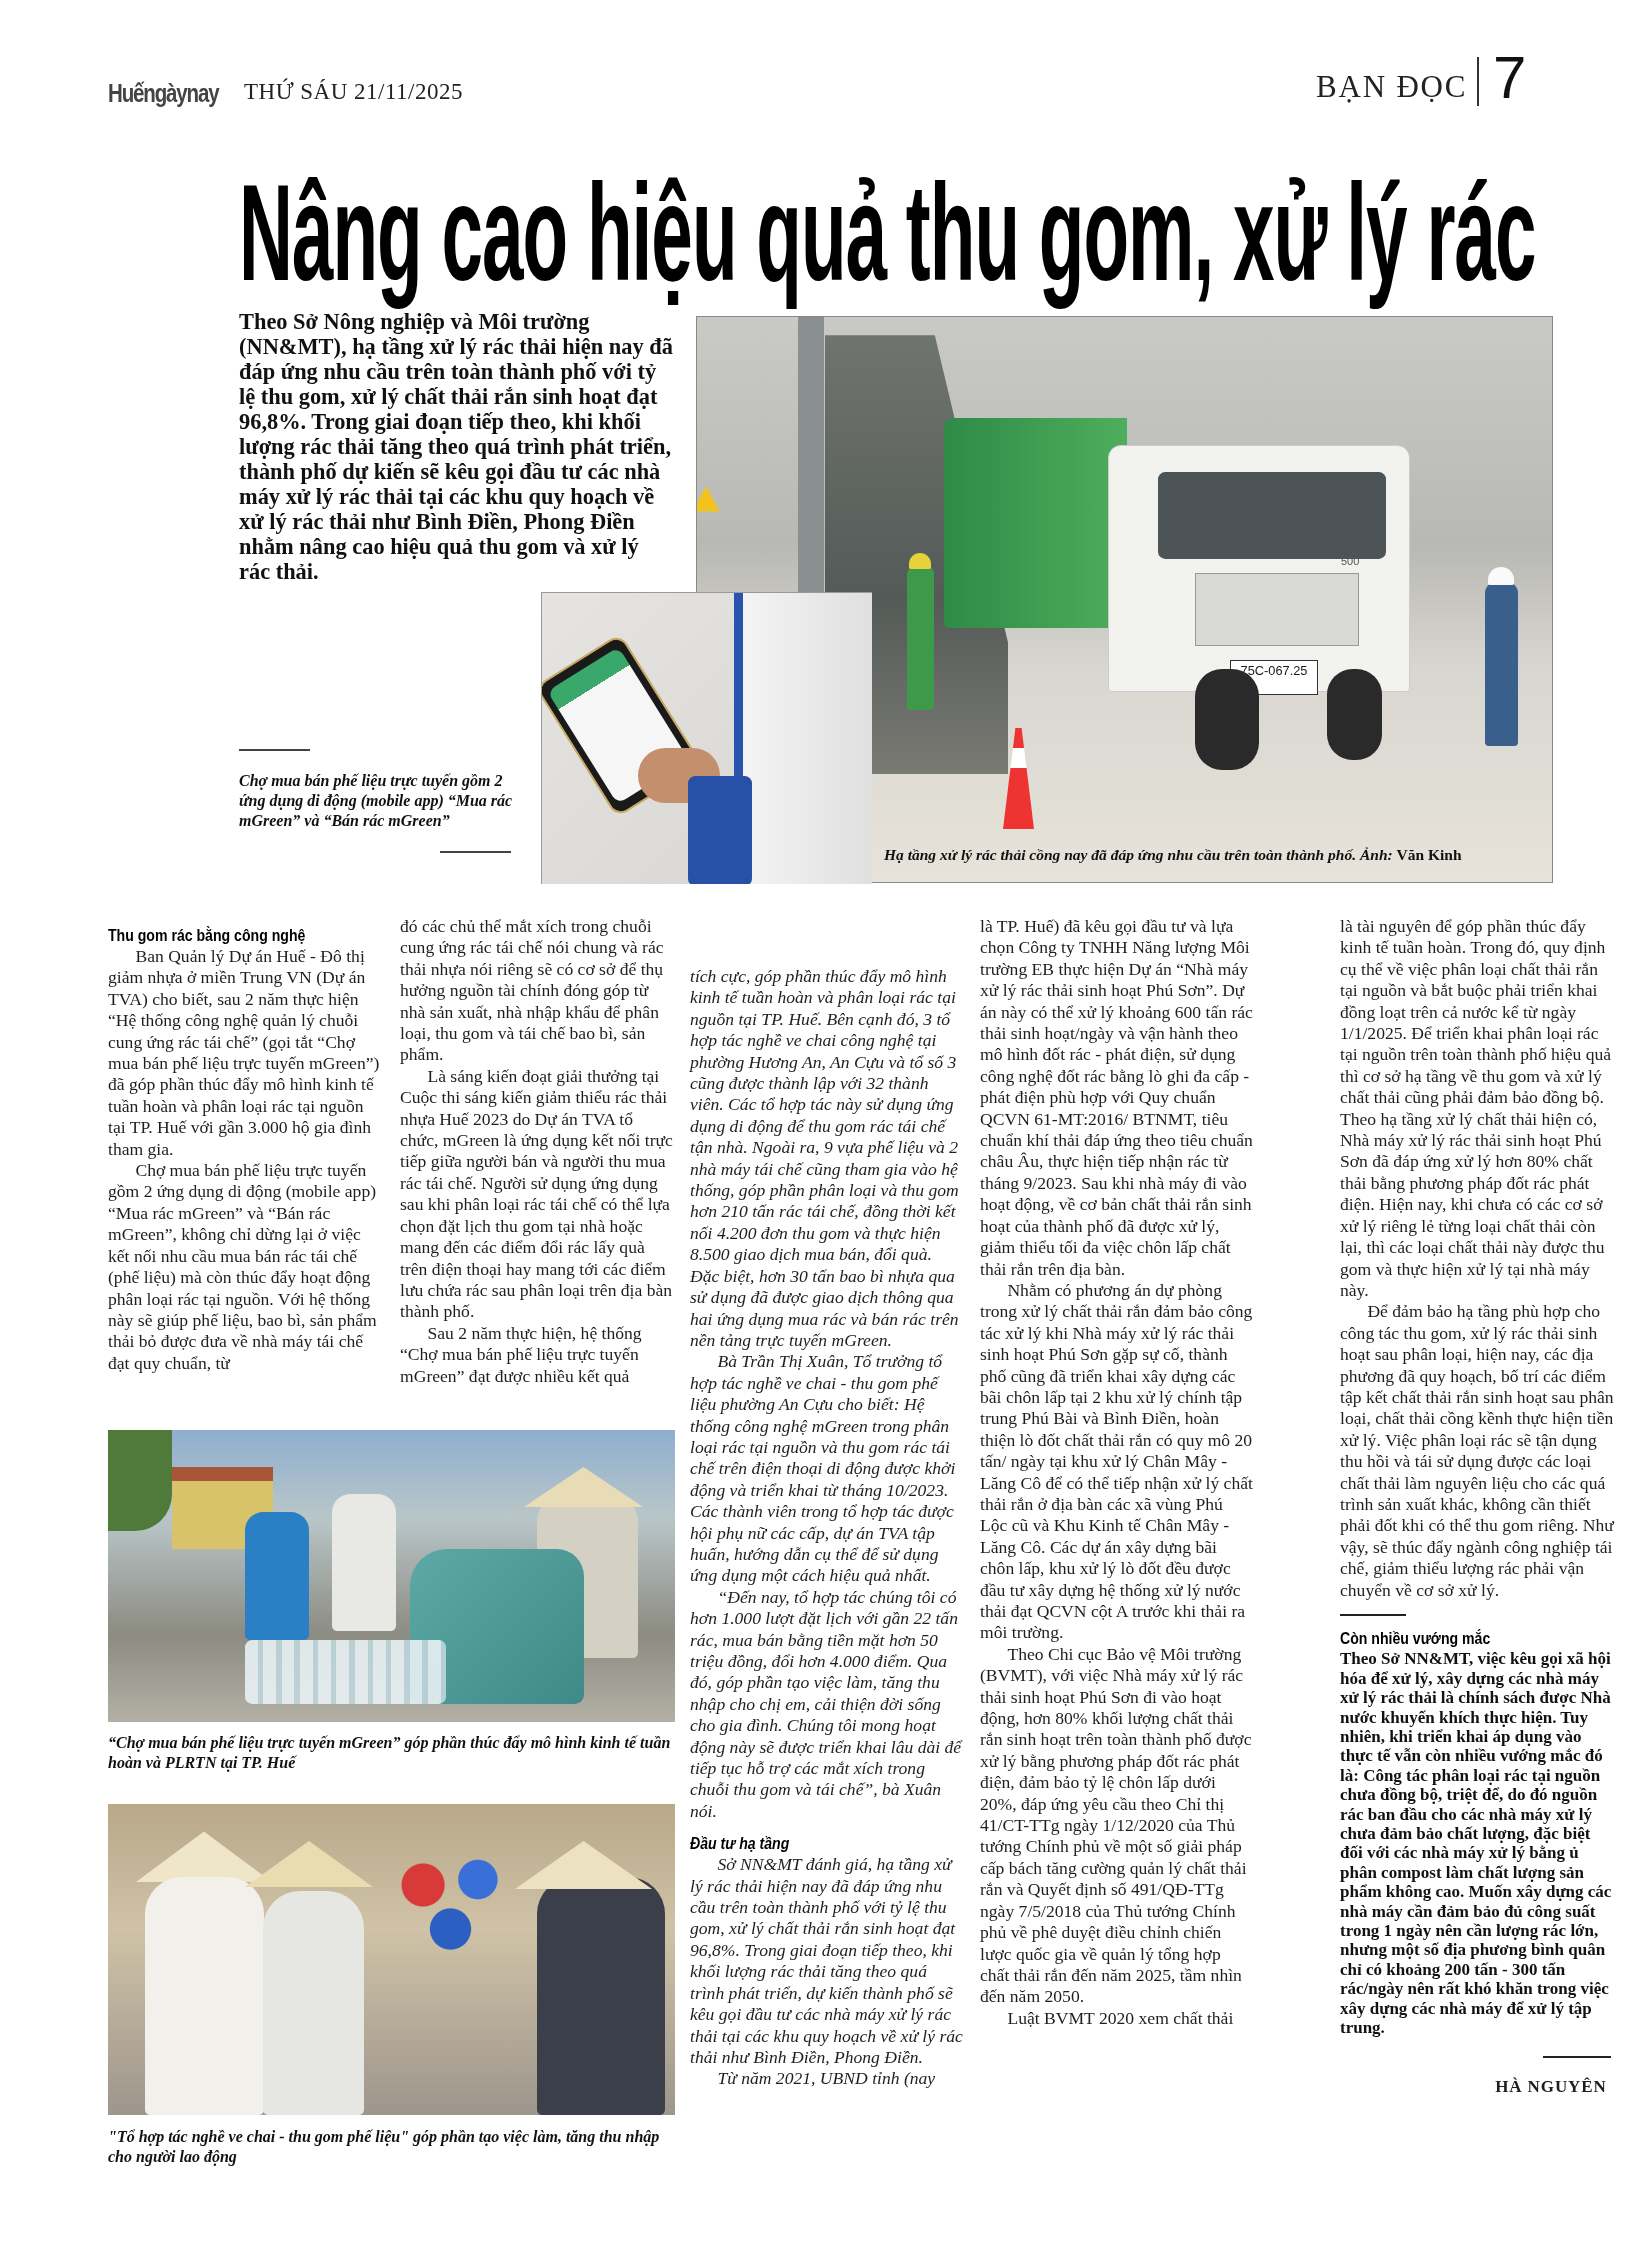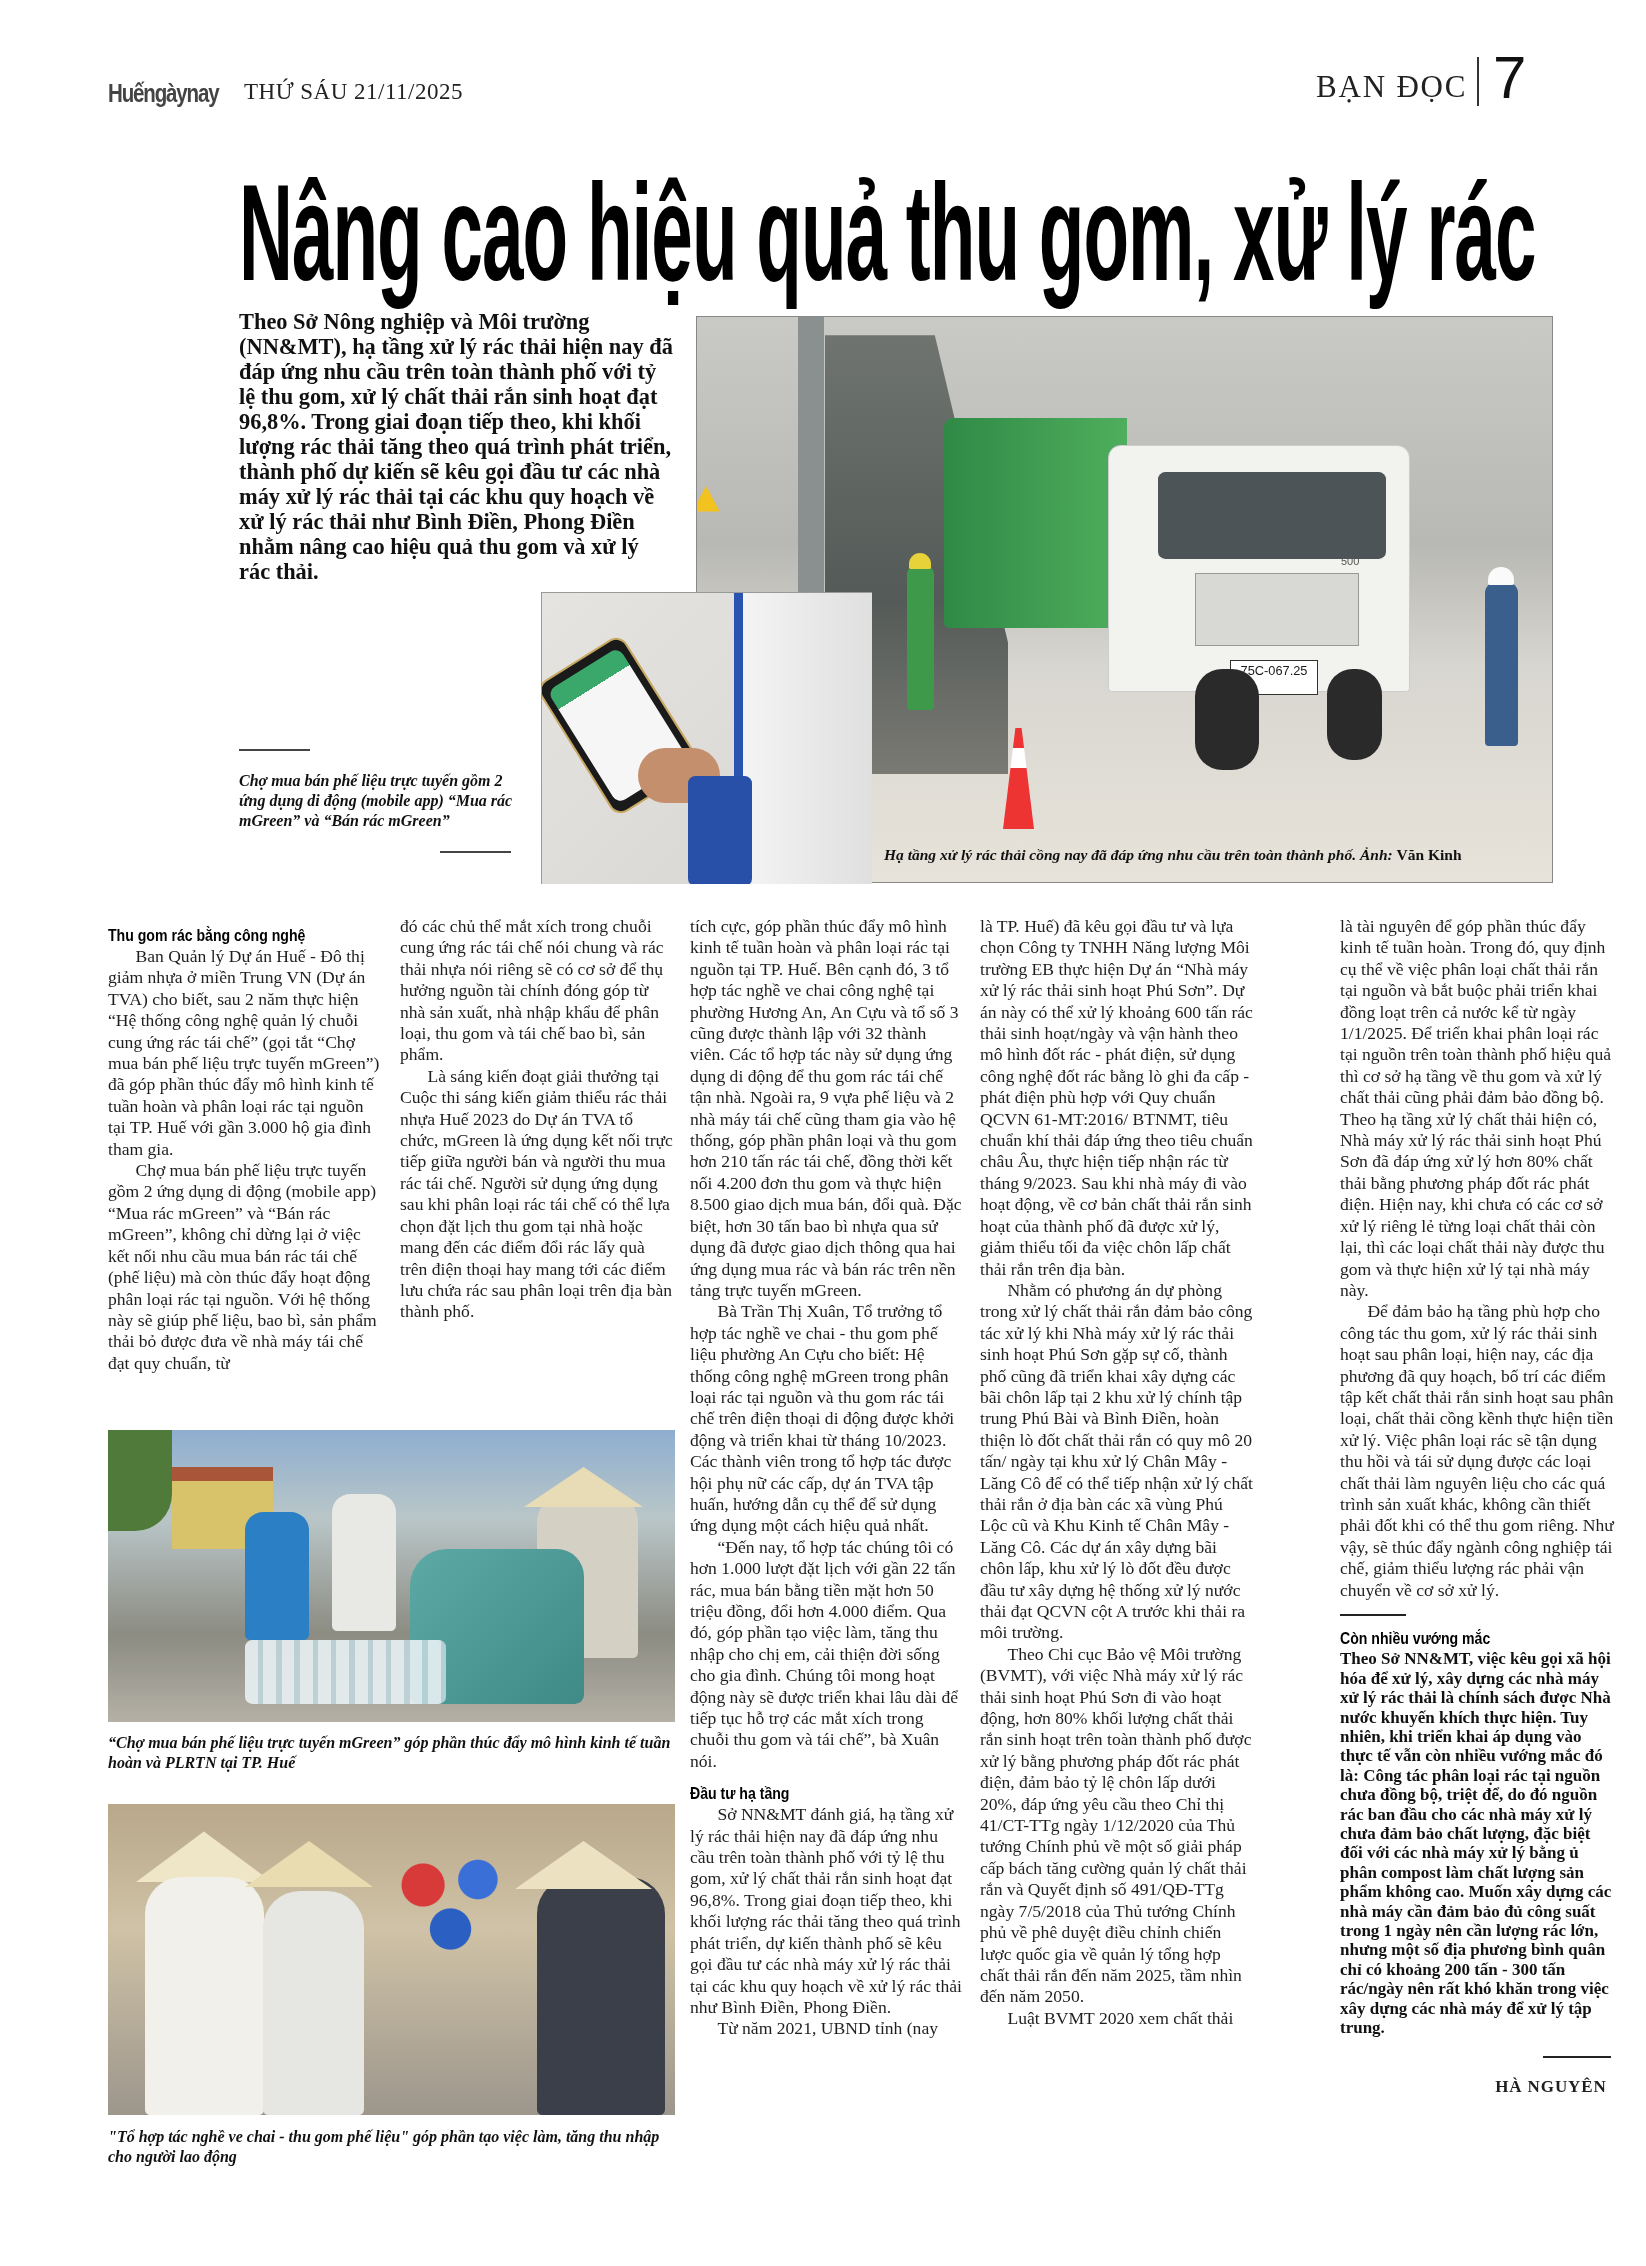--- a/index.html
+++ b/index.html
@@ -32,21 +32,21 @@
   .caption-phone-box .rule-bot { width: 71px; height: 1.8px; background: #444; margin: 20px 0 0 201px; }
   .caption-market { left: 108px; top: 1733px; width: 567px; font-weight: bold; line-height: 20px; }
   .caption-ladies { left: 108px; top: 2127px; width: 567px; font-weight: bold; line-height: 20px; }
 
   .col { position: absolute; font-size: 17.6px; line-height: 21.4px; color: #1e1e1e; text-align: left; }
   .col p { text-indent: 27.4px; }
   .col p.noindent { text-indent: 0; }
   .col h3 { font-family: "Liberation Sans", sans-serif; font-weight: bold; font-size: 16.4px; line-height: 21px; color: #000; transform: scaleX(0.86); transform-origin: left; white-space: nowrap; }
   .col1 { left: 108px; top: 925px; width: 274px; }
   .col2 { left: 400px; top: 916px; width: 274px; }
-  .col3 { left: 690px; top: 916px; width: 274px; }
+  .col3 { left: 690px; top: 966px; width: 274px; font-style: italic; }
   .col4 { left: 980px; top: 916px; width: 274px; }
   .col5 { left: 1340px; top: 916px; width: 274px; }
 
   .sidebar-rule { width: 66px; height: 1.8px; background: #222; margin: 12.8px 0 12.8px 0; }
   .box-body { font-weight: bold; font-size: 17px; line-height: 19.4px; color: #111; }
   .byline-rule { width: 68px; height: 1.8px; background: #222; margin: 18.3px 0 0 203px; }
   .byline { font-weight: bold; font-size: 17px; letter-spacing: 0.9px; text-align: right; margin-top: 18.3px; padding-right: 7.3px; }
 </style>
 </head>
 <body>
@@ -96,20 +96,21 @@
 
 <div class="col col1">
   <h3>Thu gom rác bằng công nghệ</h3>
   <p>Ban Quản lý Dự án Huế - Đô thị giảm nhựa ở miền Trung VN (Dự án TVA) cho biết, sau 2 năm thực hiện “Hệ thống công nghệ quản lý chuỗi cung ứng rác tái chế” (gọi tắt “Chợ mua bán phế liệu trực tuyến mGreen”) đã góp phần thúc đẩy mô hình kinh tế tuần hoàn và phân loại rác tại nguồn tại TP. Huế với gần 3.000 hộ gia đình tham gia.</p>
   <p>Chợ mua bán phế liệu trực tuyến gồm 2 ứng dụng di động (mobile app) “Mua rác mGreen” và “Bán rác mGreen”, không chỉ dừng lại ở việc kết nối nhu cầu mua bán rác tái chế (phế liệu) mà còn thúc đẩy hoạt động phân loại rác tại nguồn. Với hệ thống này sẽ giúp phế liệu, bao bì, sản phẩm thải bỏ được đưa về nhà máy tái chế đạt quy chuẩn, từ</p>
 </div>
 
 <div class="col col2">
   <p class="noindent">đó các chủ thể mắt xích trong chuỗi cung ứng rác tái chế nói chung và rác thải nhựa nói riêng sẽ có cơ sở để thụ hưởng nguồn tài chính đóng góp từ nhà sản xuất, nhà nhập khẩu để phân loại, thu gom và tái chế bao bì, sản phẩm.</p>
   <p>Là sáng kiến đoạt giải thưởng tại Cuộc thi sáng kiến giảm thiểu rác thải nhựa Huế 2023 do Dự án TVA tổ chức, mGreen là ứng dụng kết nối trực tiếp giữa người bán và người thu mua rác tái chế. Người sử dụng ứng dụng sau khi phân loại rác tái chế có thể lựa chọn đặt lịch thu gom tại nhà hoặc mang đến các điểm đổi rác lấy quà trên điện thoại hay mang tới các điểm lưu chứa rác sau phân loại trên địa bàn thành phố.</p>
+  <p>Sau 2 năm thực hiện, hệ thống “Chợ mua bán phế liệu trực tuyến mGreen” đạt được nhiều kết quả</p>
 </div>
 
 <div class="photo photo-market">
   <div class="shape" style="left:64px;top:37px;width:101px;height:82px;background:#d9c36a;border-top:14.6px solid #a8553a;"></div>
   <div class="shape" style="left:0;top:0;width:64px;height:101px;background:#4f7a3a;border-radius:0 0 37px 0;"></div>
   <div class="shape" style="left:137px;top:82px;width:64px;height:128px;background:#2b7fc4;border-radius:18.3px 18.3px 5.5px 5.5px;"></div>
   <div class="shape" style="left:224px;top:64px;width:64px;height:137px;background:#e8e8e4;border-radius:18.3px 18.3px 5.5px 5.5px;"></div>
   <div class="shape" style="left:429px;top:64px;width:101px;height:164px;background:#d4d0c4;border-radius:27.4px 27.4px 5.5px 5.5px;"></div>
   <div class="shape" style="left:416px;top:37px;width:119px;height:40px;background:#e8dcb6;clip-path:polygon(50% 0,100% 100%,0 100%);"></div>
   <div class="shape" style="left:302px;top:119px;width:174px;height:155px;background:linear-gradient(135deg,#5ca9a6,#3f8a86);border-radius:37px 27.4px 9.1px 9.1px;"></div>

